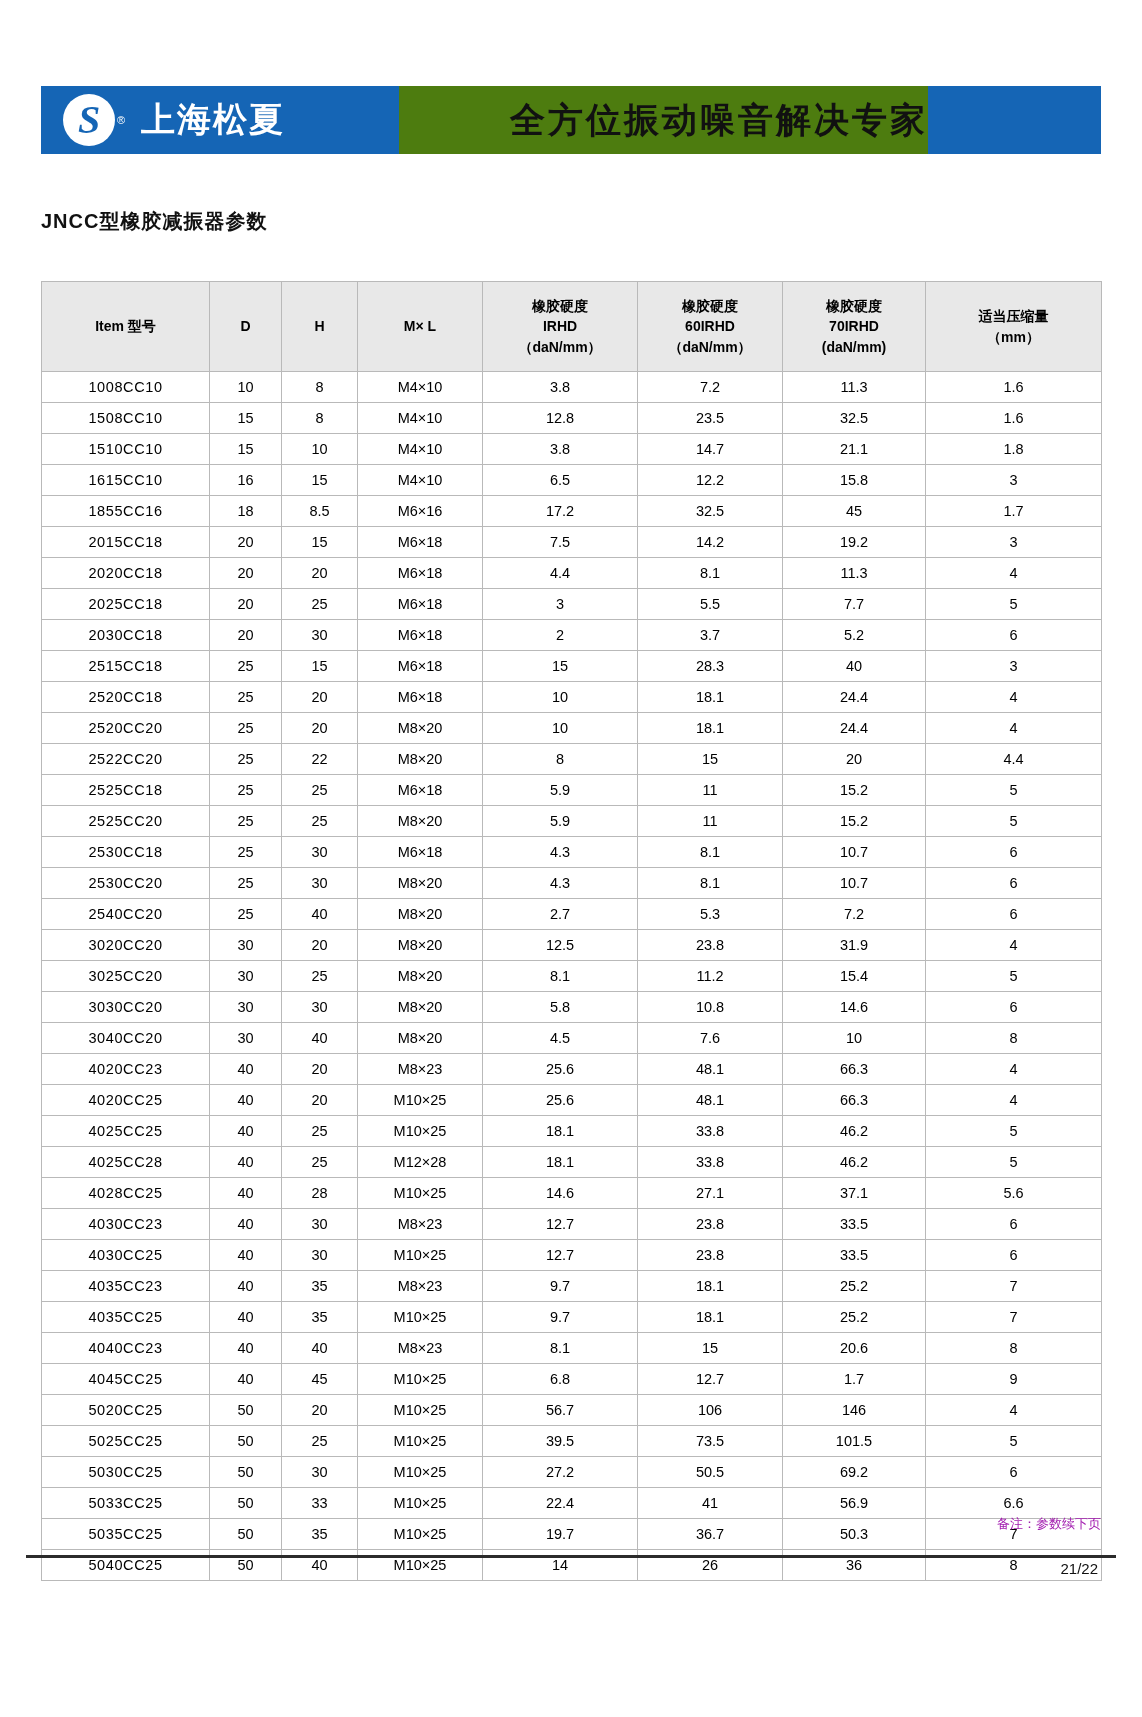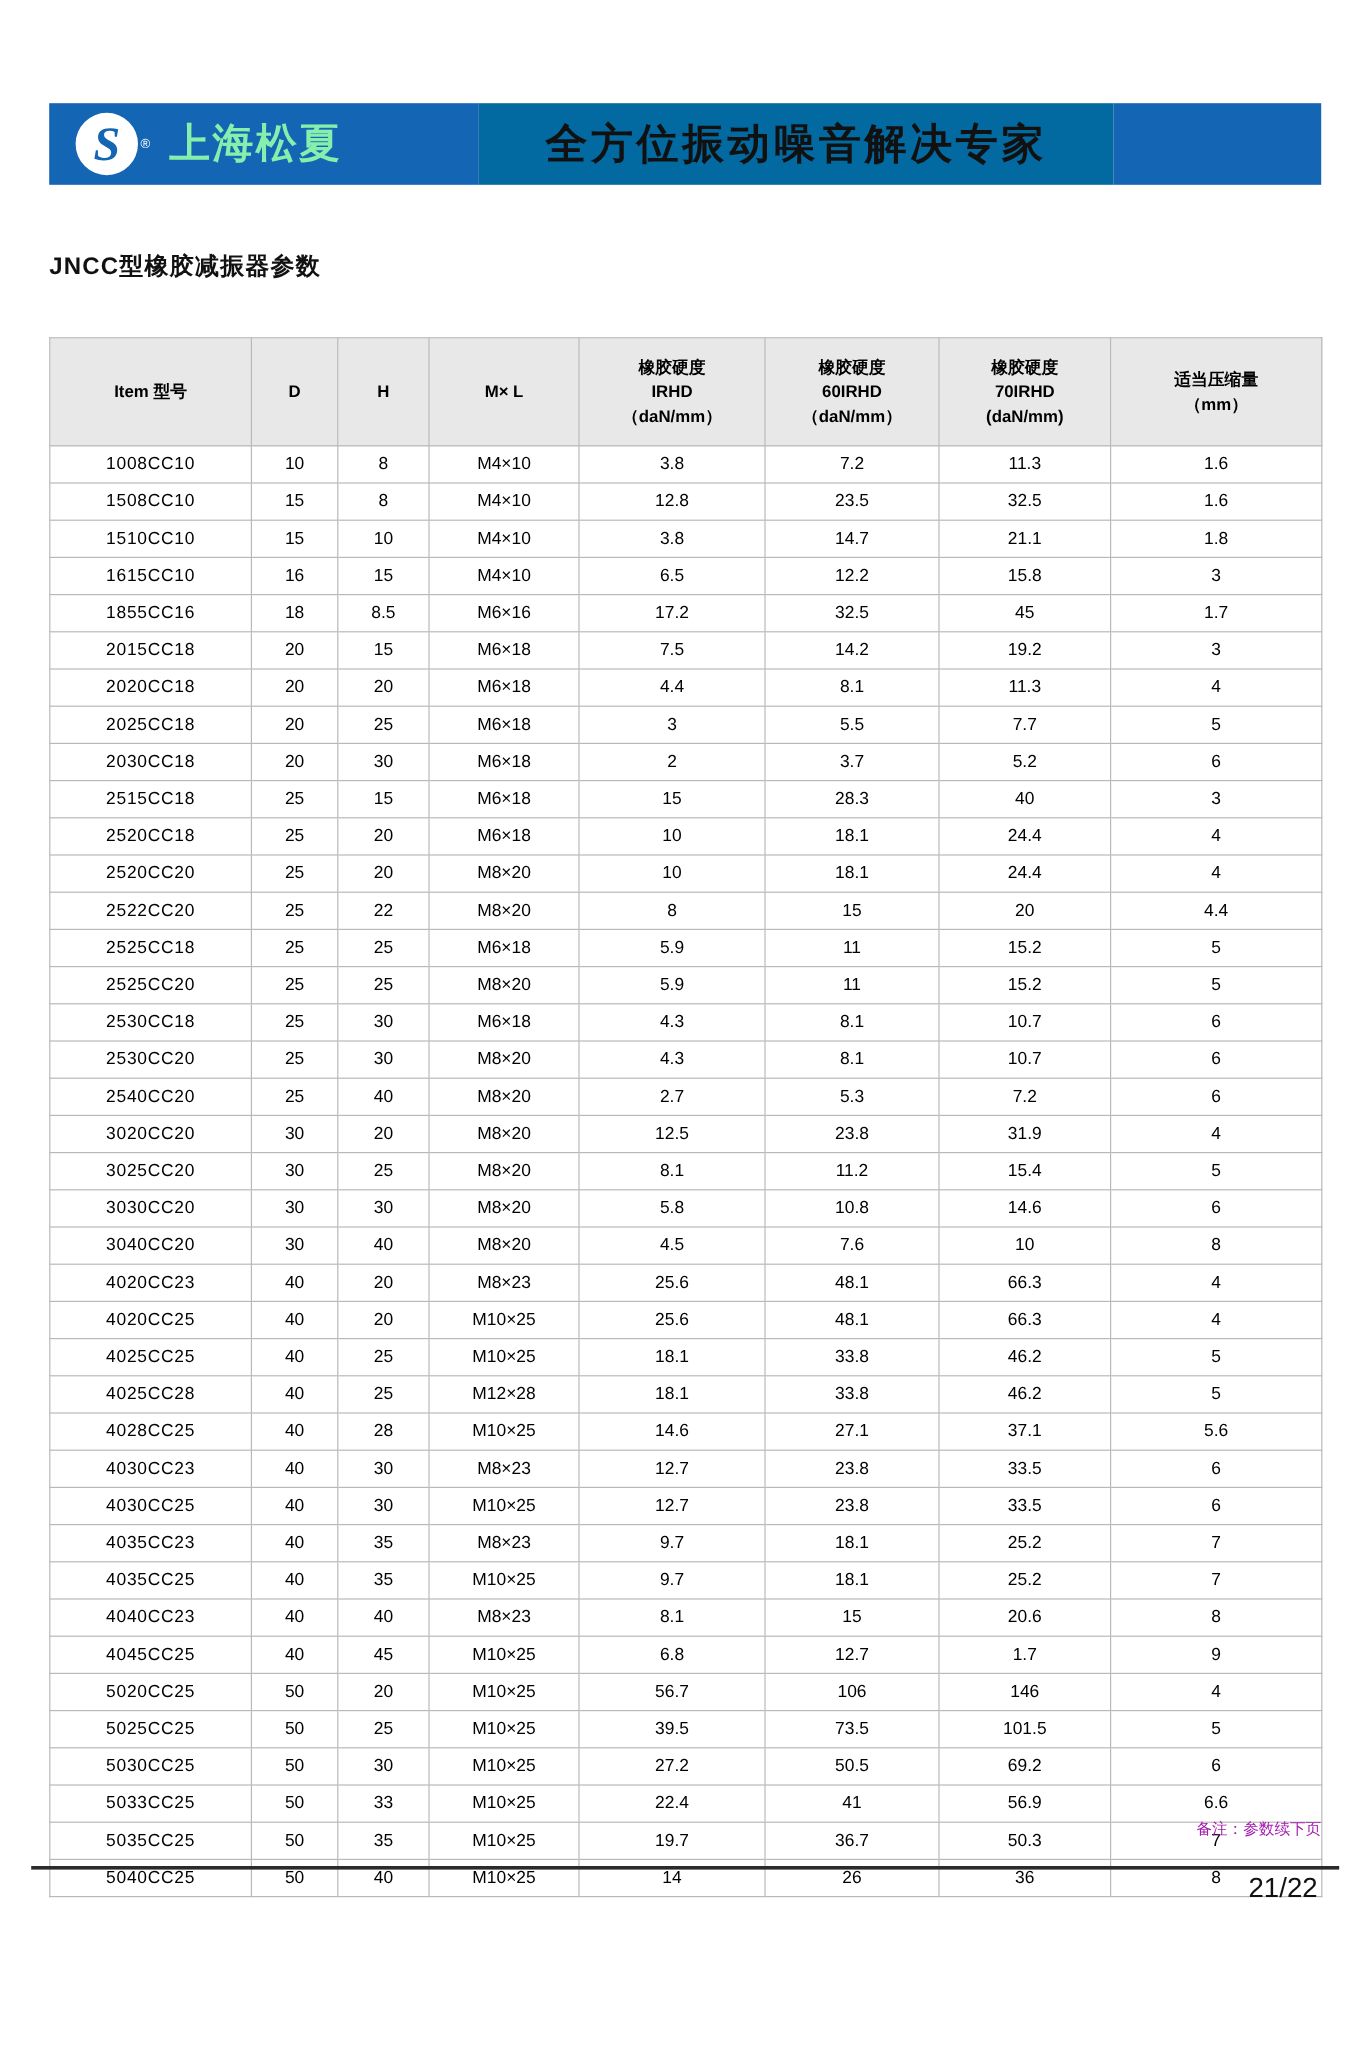--- a/index.html
+++ b/index.html
@@ -53,33 +53,33 @@
     color: #1565b5;
     line-height: 1;
   }
   .logo-reg {
     font-size: 11px;
     vertical-align: top;
     margin-left: 2px;
     color: #ffffff;
   }
   .logo-text {
-    color: #86efac;
+    color: #ffffff;
     font-size: 34px;
     font-weight: bold;
     letter-spacing: 2px;
     margin-left: 16px;
     white-space: nowrap;
   }
   .header-mid {
     flex: 1;
-    background: #0369a1;
+    background: #4d7c0f;
     display: flex;
     align-items: center;
-    justify-content: center;
+    justify-content: flex-end;
   }
   .header-slogan {
     font-size: 35px;
     font-weight: bold;
     letter-spacing: 3px;
     color: #111111;
     white-space: nowrap;
   }
   .header-right {
     width: 173px;
@@ -173,21 +173,21 @@
     left: 26px;
     top: 1555px;
     width: 1090px;
     height: 3px;
     background: #2b2b2b;
   }
   .page-num {
     position: absolute;
     right: 44px;
     top: 1560px;
-    font-size: 23px;
+    font-size: 15px;
     color: #111111;
     font-family: "Liberation Sans", sans-serif;
   }
 </style>
 </head>
 <body>
 
 <div class="header">
   <div class="logo-box">
     <span class="logo-mark">

